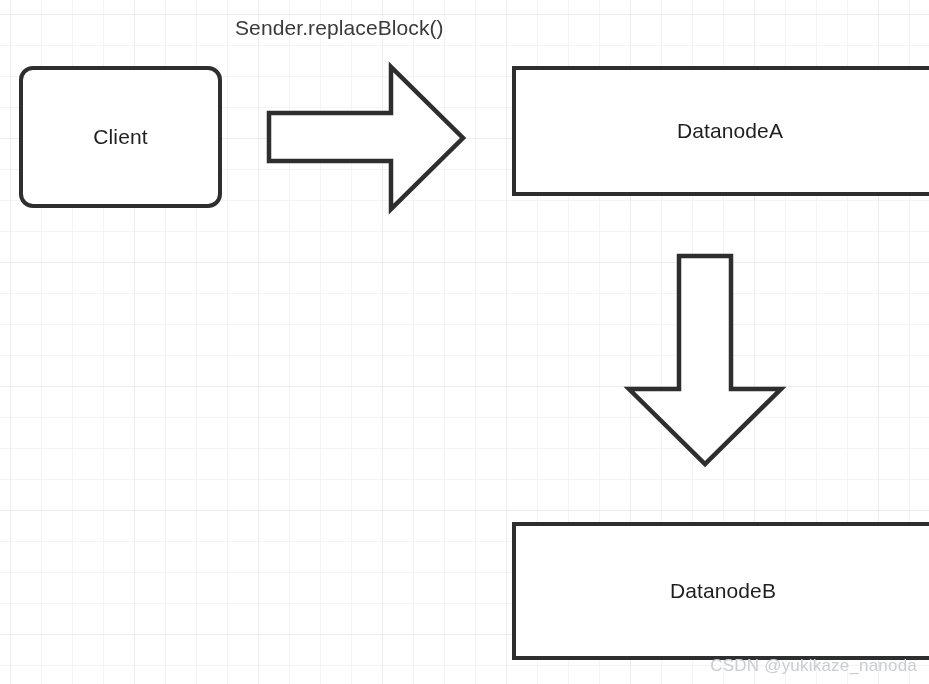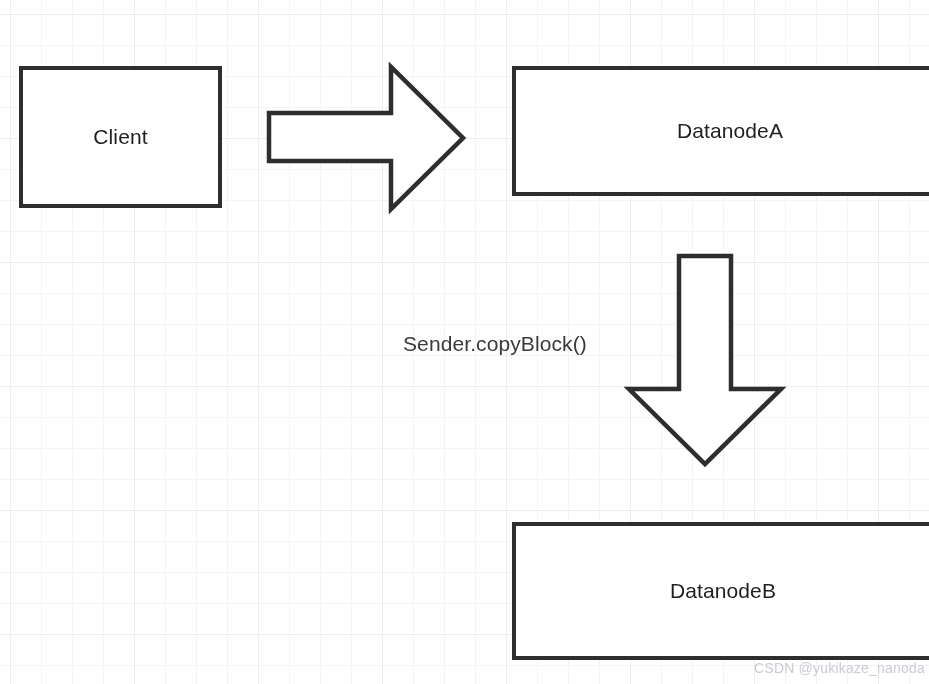--- a/index.html
+++ b/index.html
@@ -39,44 +39,44 @@
     align-items: center;
     justify-content: center;
     color: #1f1f1f;
     font-size: 21px;
     line-height: 1.42;
     text-align: center;
     letter-spacing: 0.1px;
   }
   .node-line { display: block; white-space: nowrap; }
 
-  #client-box   { left: 19px;  top: 66px;  width: 203px; height: 142px; }
+  #client-box   { left: 19px;  top: 66px;  width: 203px; height: 142px; border-radius: 14px; }
   #datanode-a   { left: 512px; top: 66px;  width: 436px; height: 130px; }
   #datanode-b   { left: 512px; top: 522px; width: 422px; height: 138px; }
 
   .edge-label {
     position: absolute;
     color: #3a3a3a;
     font-size: 21px;
     white-space: nowrap;
     letter-spacing: 0.1px;
   }
   #label-replace-block { left: 235px; top: 16px; }
   #label-copy-block    { left: 403px; top: 332px; }
 
   .arrow-svg { position: absolute; overflow: visible; }
   #arrow-right { left: 262px; top: 60px; }
   #arrow-down  { left: 622px; top: 250px; }
 
   #watermark {
     position: absolute;
-    right: 4px;
+    right: 12px;
     bottom: 8px;
     color: #c9ccd1;
-    font-size: 14px;
+    font-size: 17px;
     white-space: nowrap;
     letter-spacing: 0.2px;
   }
 </style>
 </head>
 <body>
 
 <div id="canvas">
 
   <div class="node-box" id="client-box">
@@ -84,22 +84,22 @@
   </div>
 
   <div class="node-box" id="datanode-a">
     <span class="node-line">DatanodeA</span>
   </div>
 
   <div class="node-box" id="datanode-b">
     <span class="node-line">DatanodeB</span>
   </div>
 
+  <div class="edge-label" id="label-replace-block">Sender.replaceBlock()</div>
 
-  <div class="edge-label" id="label-copy-block">Sender.copyBlock()</div>
 
   <svg class="arrow-svg" id="arrow-right" width="210" height="160" viewBox="0 0 210 160">
     <polygon points="7,53 129,53 129,7 201,78 129,149 129,101 7,101" fill="#ffffff" stroke="#2e2e2e" stroke-width="4.5" stroke-linejoin="miter"></polygon>
   </svg>
 
   <svg class="arrow-svg" id="arrow-down" width="170" height="225" viewBox="0 0 170 225">
     <polygon points="57,6 109,6 109,139 159,139 83,214 7,139 57,139" fill="#ffffff" stroke="#2e2e2e" stroke-width="4.5" stroke-linejoin="miter"></polygon>
   </svg>
 
   <div id="watermark">CSDN @yukikaze_nanoda</div>

